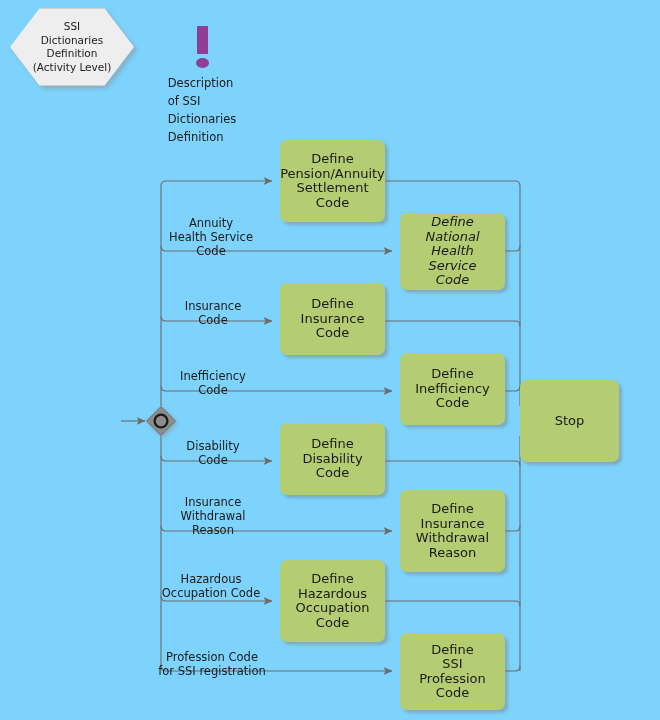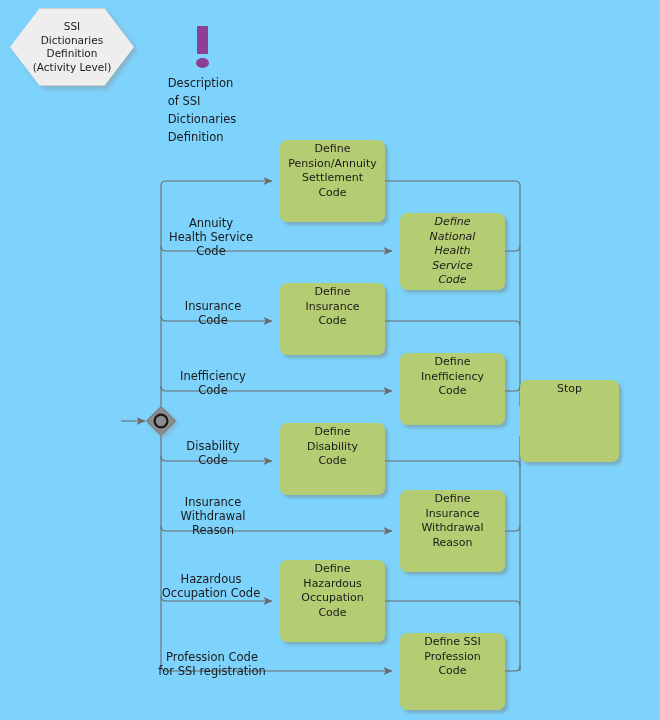--- a/index.html
+++ b/index.html
@@ -28,24 +28,25 @@
   }
 
   
   .act {
     position: absolute;
     box-sizing: border-box;
     background: #b5cd72;
     border-radius: 7px;
     box-shadow: 3px 3px 3px rgba(120,120,120,0.42);
     display: flex;
+    align-items: center;
     justify-content: center;
     text-align: center;
     color: #1a1a1a;
-    font-size: 11px;
+    font-size: 13px;
     line-height: 14.5px;
     padding: 2px 20px;
     white-space: pre-line;
   }
 
   
   .hexwrap {
     position: absolute;
     left: 10px;
     top: 8px;

